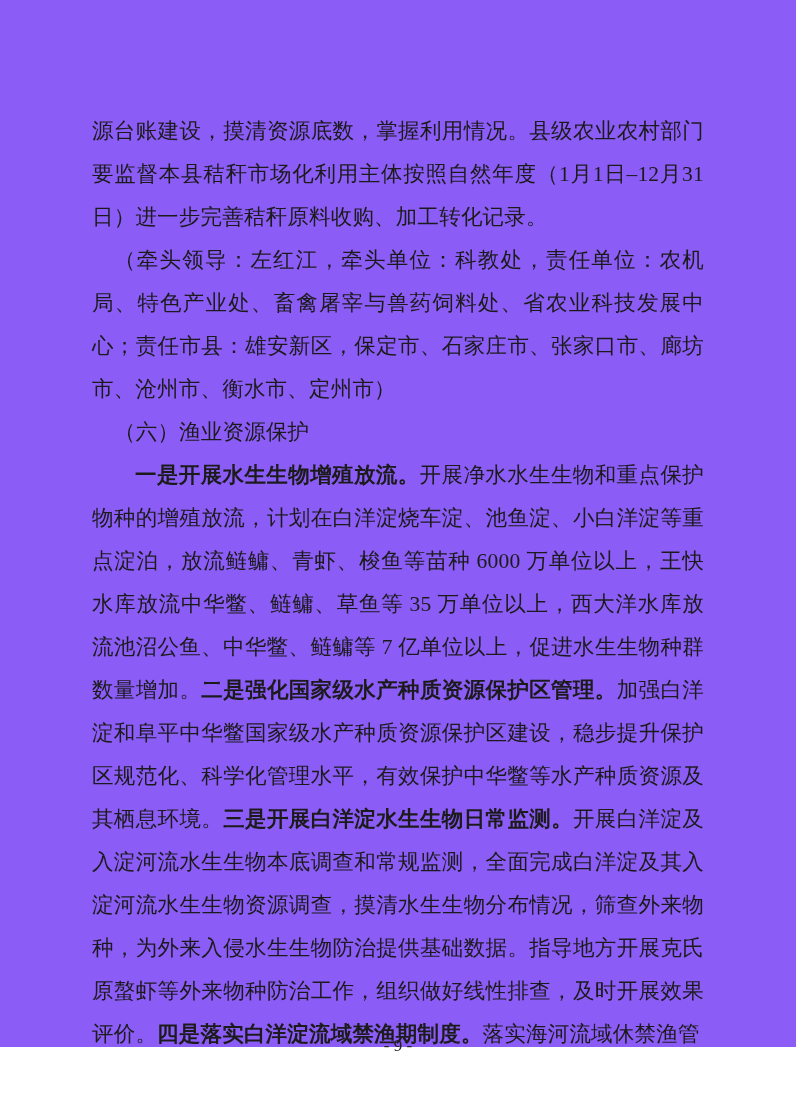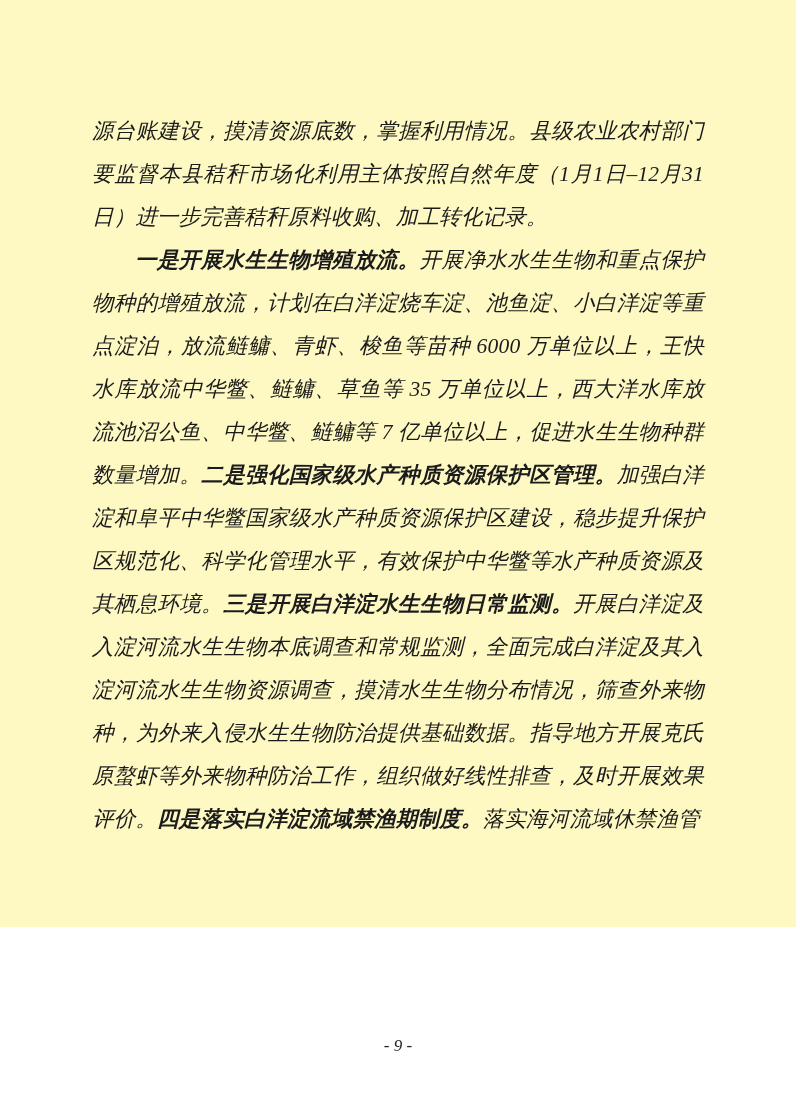--- a/index.html
+++ b/index.html
@@ -13,23 +13,22 @@
     position: relative;
     font-family: "Liberation Serif", "DejaVu Serif", serif;
     color: #1a1a1a;
     overflow: hidden;
   }
   .page {
     position: absolute;
     left: 0;
     top: 0;
     width: 796px;
-    height: 927px;
-    background: #fef9c3;
-    font-style: italic;
+    height: 1047px;
+    background: #8b5cf6;
   }
   .content {
     position: absolute;
     left: 92px;
     top: 110px;
     width: 612px;
   }
   p {
     margin: 0 0 0 0;
     font-size: 21.5px;
@@ -59,16 +58,18 @@
     color: #222;
     font-family: "Liberation Serif", "DejaVu Serif", serif;
   }
 </style>
 </head>
 <body>
 
 <div class="page">
   <div class="content">
     <p class="para"><span>源台账建设，摸清资源底数，掌握利用情况。县级农业农村部门要监督本县秸秆市场化利用主体按照自然年度（1月1日–12月31日）进一步完善秸秆原料收购、加工转化记录。</span></p>
+    <p class="para indent1"><span>（牵头领导：左红江，牵头单位：科教处，责任单位：农机局、特色产业处、畜禽屠宰与兽药饲料处、省农业科技发展中心；责任市县：雄安新区，保定市、石家庄市、张家口市、廊坊市、沧州市、衡水市、定州市）</span></p>
+    <p class="para indent1"><span>（六）渔业资源保护</span></p>
     <p class="para indent2"><span class="bold">一是开展水生生物增殖放流。</span><span>开展净水水生生物和重点保护物种的增殖放流，计划在白洋淀烧车淀、池鱼淀、小白洋淀等重点淀泊，放流鲢鳙、青虾、梭鱼等苗种 6000 万单位以上，王快水库放流中华鳖、鲢鳙、草鱼等 35 万单位以上，西大洋水库放流池沼公鱼、中华鳖、鲢鳙等 7 亿单位以上，促进水生生物种群数量增加。</span><span class="bold">二是强化国家级水产种质资源保护区管理。</span><span>加强白洋淀和阜平中华鳖国家级水产种质资源保护区建设，稳步提升保护区规范化、科学化管理水平，有效保护中华鳖等水产种质资源及其栖息环境。</span><span class="bold">三是开展白洋淀水生生物日常监测。</span><span>开展白洋淀及入淀河流水生生物本底调查和常规监测，全面完成白洋淀及其入淀河流水生生物资源调查，摸清水生生物分布情况，筛查外来物种，为外来入侵水生生物防治提供基础数据。指导地方开展克氏原螯虾等外来物种防治工作，组织做好线性排查，及时开展效果评价。</span><span class="bold">四是落实白洋淀流域禁渔期制度。</span><span>落实海河流域休禁渔管</span></p>
   </div>
   <div class="footer">- 9 -</div>
 </div>
 
 </body></html>

